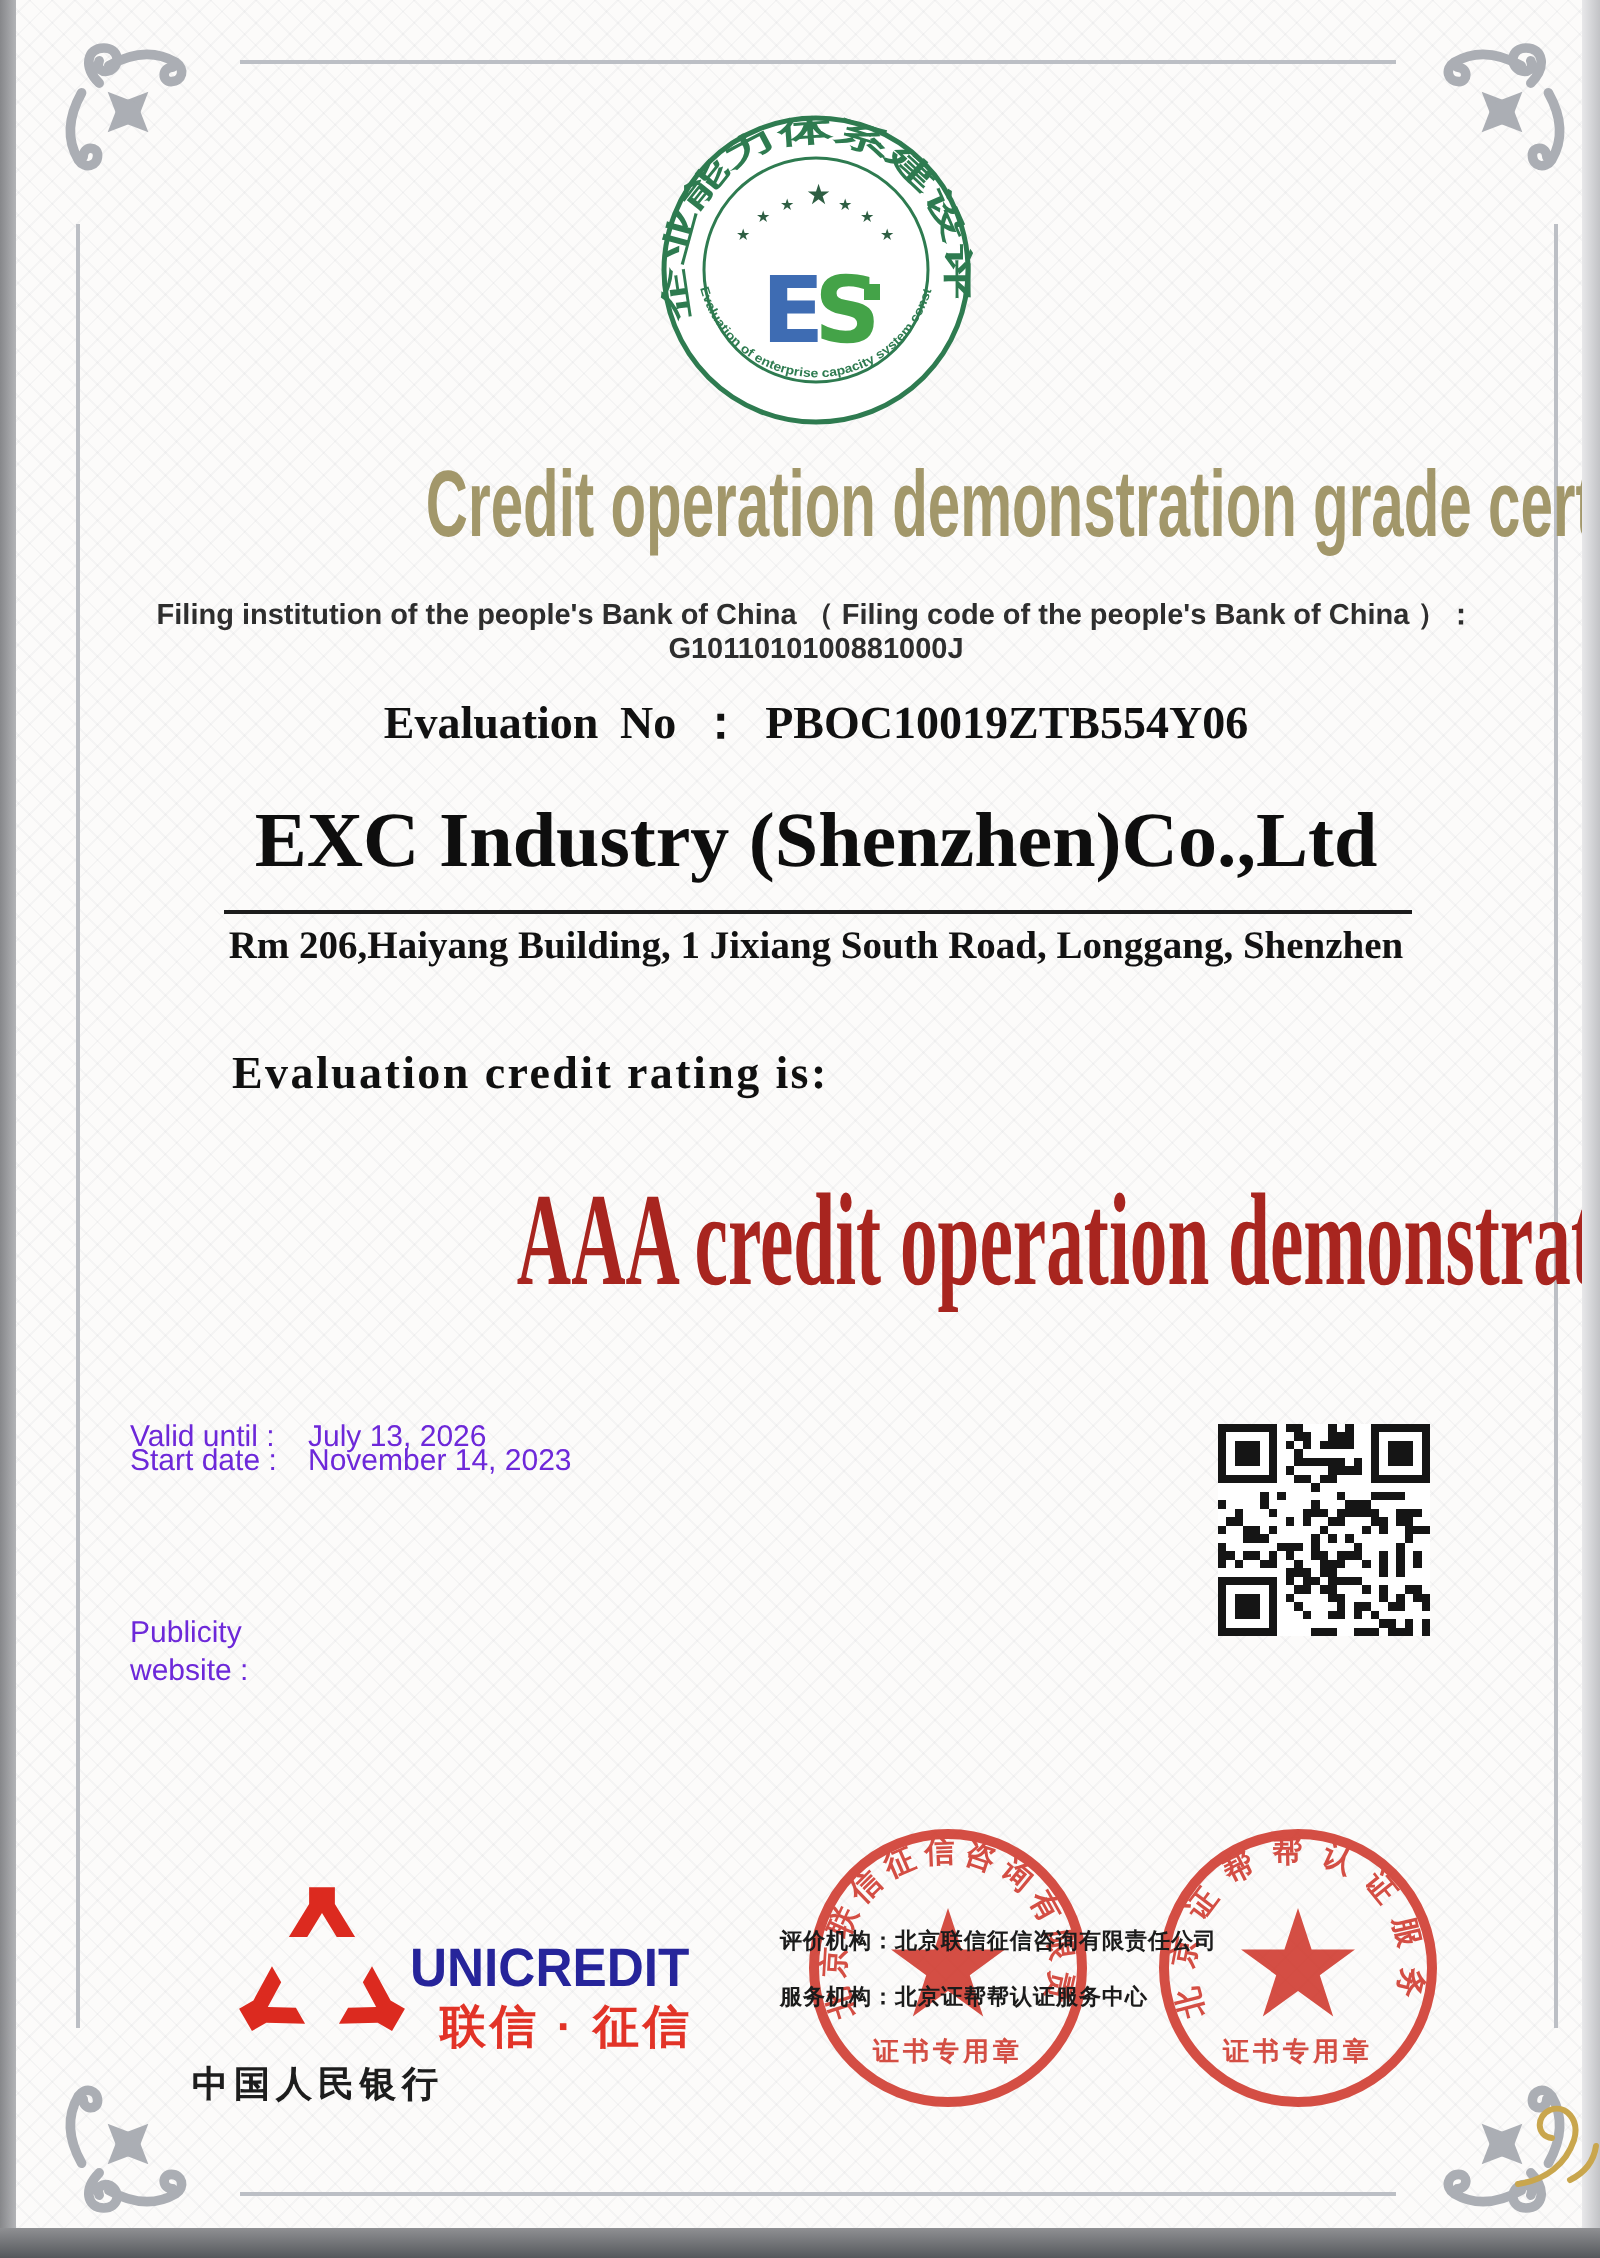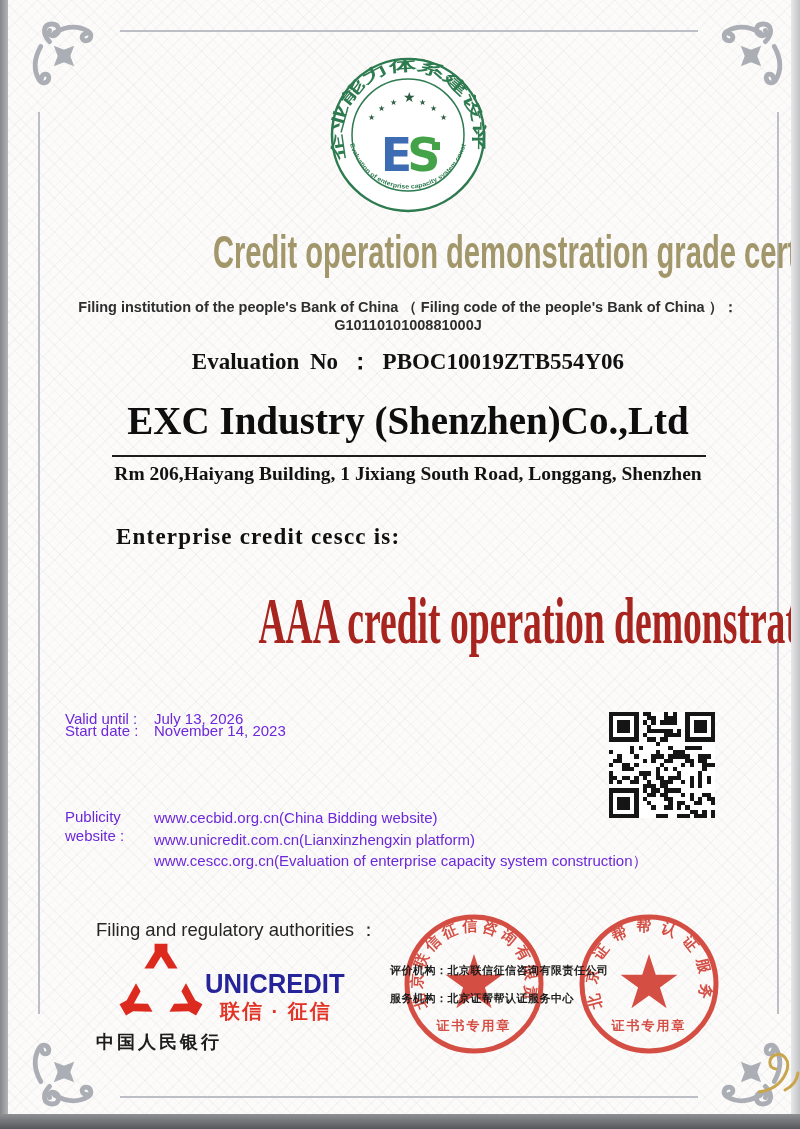--- a/index.html
+++ b/index.html
@@ -59,21 +59,21 @@
   .urls div{line-height:21.5px;}
   .publbl{line-height:19px;}
   
   .qr{left:601px;top:712px;width:106px;height:106px;background:#fff;}
   
   .auth-label{left:88px;top:917px;font-size:18.5px;color:#252525;}
   .pboc{left:104px;top:940px;width:98px;height:92px;}
   .pboc-caption{left:88px;top:1030px;width:132px;font-family:"Liberation Serif",serif;
     font-weight:bold;font-size:18px;letter-spacing:3px;color:#1d1d1d;}
   .uni-name{left:197px;top:969px;font-weight:bold;font-size:27px;color:#26249a;transform:scaleX(.95);transform-origin:0 0;white-space:nowrap;}
-  .uni-cn{left:212px;top:998px;font-weight:bold;font-size:20px;color:#e23327;letter-spacing:2px;white-space:nowrap;}
+  .uni-cn{left:212px;top:998px;font-weight:bold;font-size:23px;color:#e23327;letter-spacing:2px;white-space:nowrap;}
   .seal{width:146px;height:146px;opacity:.88;z-index:2;}
   .seal1{left:393px;top:911px;}
   .seal2{left:568px;top:911px;}
   .seal text{fill:#cf372b;font-weight:bold;}
   .seal .arc1{font-size:15px;letter-spacing:4px;}
   .seal .arc2{font-size:15px;letter-spacing:8.5px;}
   .seal .bottom{font-size:13px;letter-spacing:2px;}
   .auth-line{color:#1b1b1b;font-size:11px;font-weight:600;letter-spacing:.5px;z-index:3;white-space:nowrap;}
   .a-line1{left:382px;top:963px;}
   .a-line2{left:382px;top:991px;}
@@ -170,42 +170,37 @@
   </div>
   <div class="abs filing-line">Filing institution of the people's Bank of China （ Filing code of the people's Bank of China ）： G1011010100881000J</div>
   <div class="abs certno">
     <span>Evaluation  No ：</span>
     <span>PBOC10019ZTB554Y06</span>
   </div>
   <div class="abs company">EXC Industry (Shenzhen)Co.,Ltd</div>
   <div class="abs rule"></div>
   <div class="abs address">Rm 206,Haiyang Building, 1 Jixiang South Road, Longgang, Shenzhen</div>
 
-  <div class="abs rating-label">Enterprise credit cescc is:</div>
+  <div class="abs rating-label">Evaluation credit rating is:</div>
   <div class="abs rating-value">
     <span>AAA credit operation demonstration unit</span>
   </div>
 
   <div class="abs drow r-start">
     <span class="lbl">Start date :</span>
     <span>November 14, 2023</span>
   </div>
   <div class="abs drow r-valid">
     <span class="lbl">Valid until :</span>
     <span>July 13, 2026</span>
   </div>
   <div class="abs drow r-pub">
     <span class="lbl publbl">
       <span>Publicity</span><br>
       <span>website :</span>
-    </span>
-    <span class="urls">
-      <div>www.cecbid.org.cn(China Bidding website)</div>
-      <div>www.unicredit.com.cn(Lianxinzhengxin platform)</div>
-      <div>www.cescc.org.cn(Evaluation of enterprise capacity system construction）</div>
     </span>
   </div>
 
   <div class="abs qr">
     <svg id="qr-svg" width="106" height="106" viewBox="0 0 25 25" shape-rendering="crispEdges">
         <rect x="8" y="0" width="1" height="1" fill="#151515"></rect>
         <rect x="9" y="0" width="1" height="1" fill="#151515"></rect>
         <rect x="13" y="0" width="1" height="1" fill="#151515"></rect>
         <rect x="15" y="0" width="1" height="1" fill="#151515"></rect>
         <rect x="9" y="1" width="1" height="1" fill="#151515"></rect>
@@ -383,21 +378,20 @@
         <rect x="2" y="2" width="3" height="3" fill="#151515"></rect>
         <rect x="18" y="0" width="7" height="7" fill="#151515"></rect>
         <rect x="19" y="1" width="5" height="5" fill="#ffffff"></rect>
         <rect x="20" y="2" width="3" height="3" fill="#151515"></rect>
         <rect x="0" y="18" width="7" height="7" fill="#151515"></rect>
         <rect x="1" y="19" width="5" height="5" fill="#ffffff"></rect>
         <rect x="2" y="20" width="3" height="3" fill="#151515"></rect>
       </svg>
   </div>
 
-  <div class="abs auth-label">Filing and regulatory authorities ：</div>
 
   <svg class="abs pboc" viewBox="0 0 100 100">
     <g fill="#dc2a1f">
       <g transform="translate(50,52) rotate(0)">
           <path transform="translate(0,-26)" d="M -7,-22 h14 v9 l11,18 h-10 l-8,-13 -8,13 h-10 l11,-18 z"></path>
         </g>
       <g transform="translate(50,52) rotate(120)">
           <path transform="translate(0,-26)" d="M -7,-22 h14 v9 l11,18 h-10 l-8,-13 -8,13 h-10 l11,-18 z"></path>
         </g>
       <g transform="translate(50,52) rotate(240)">

